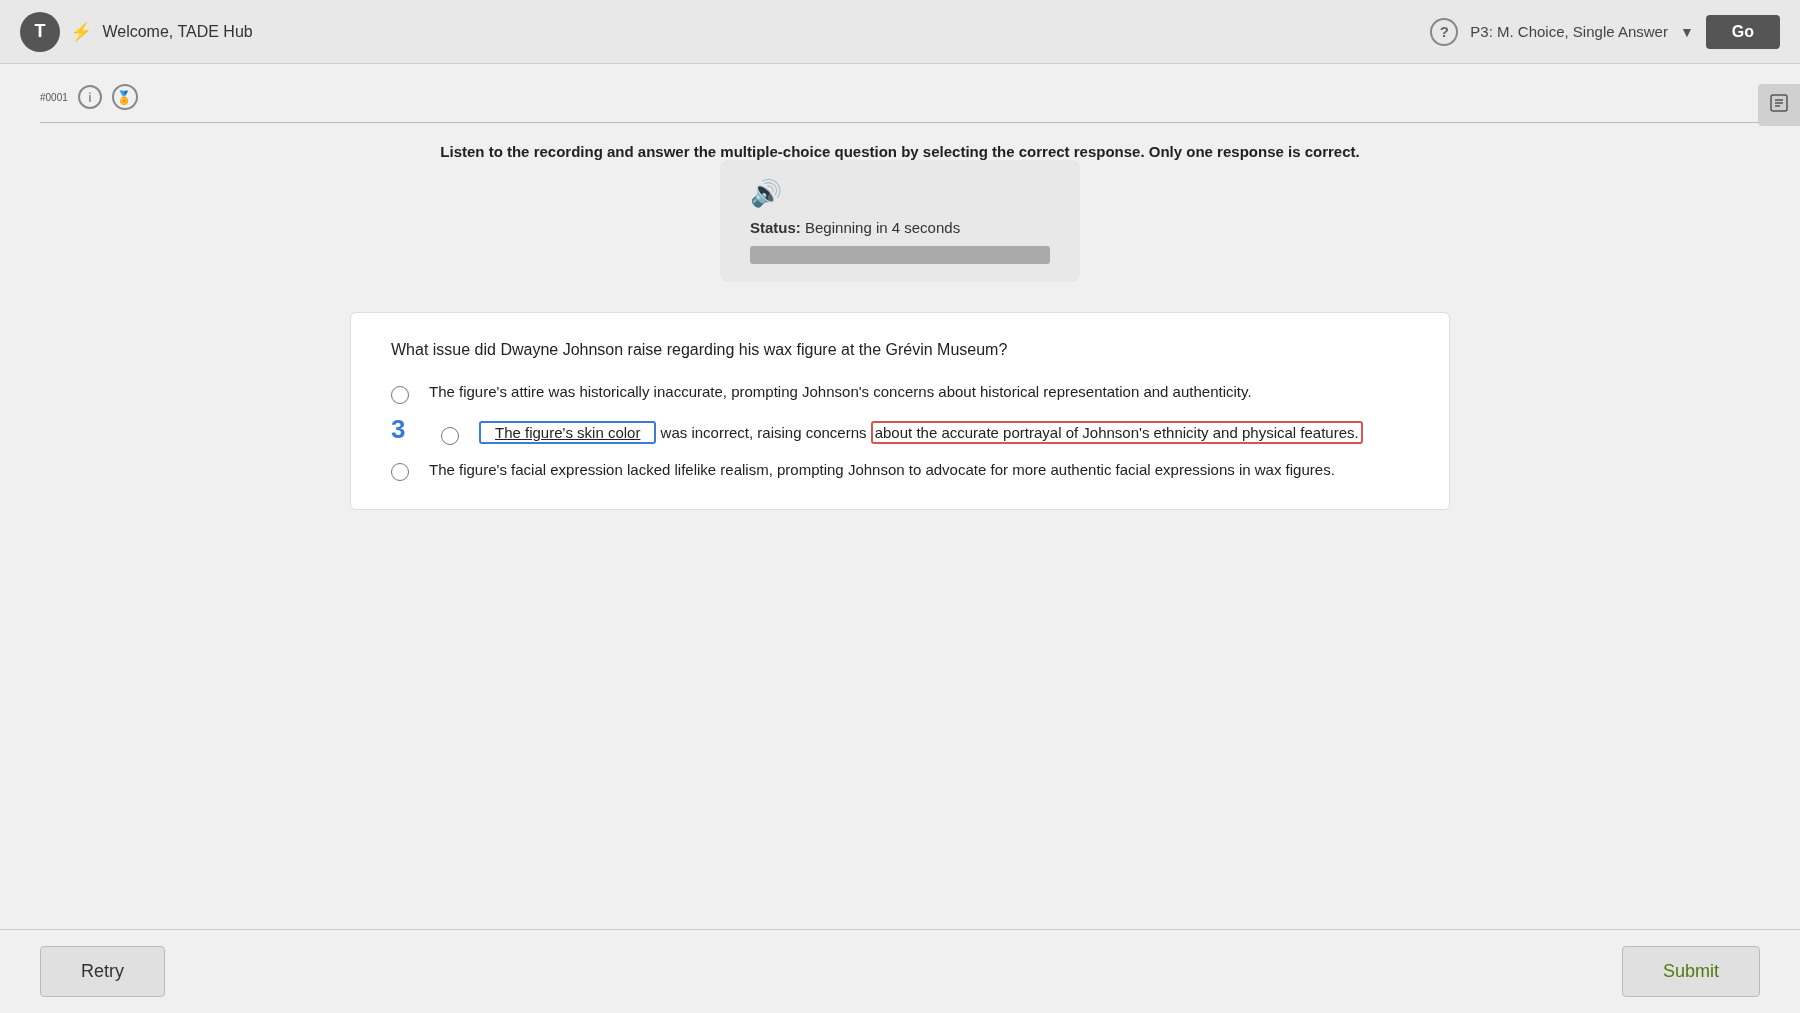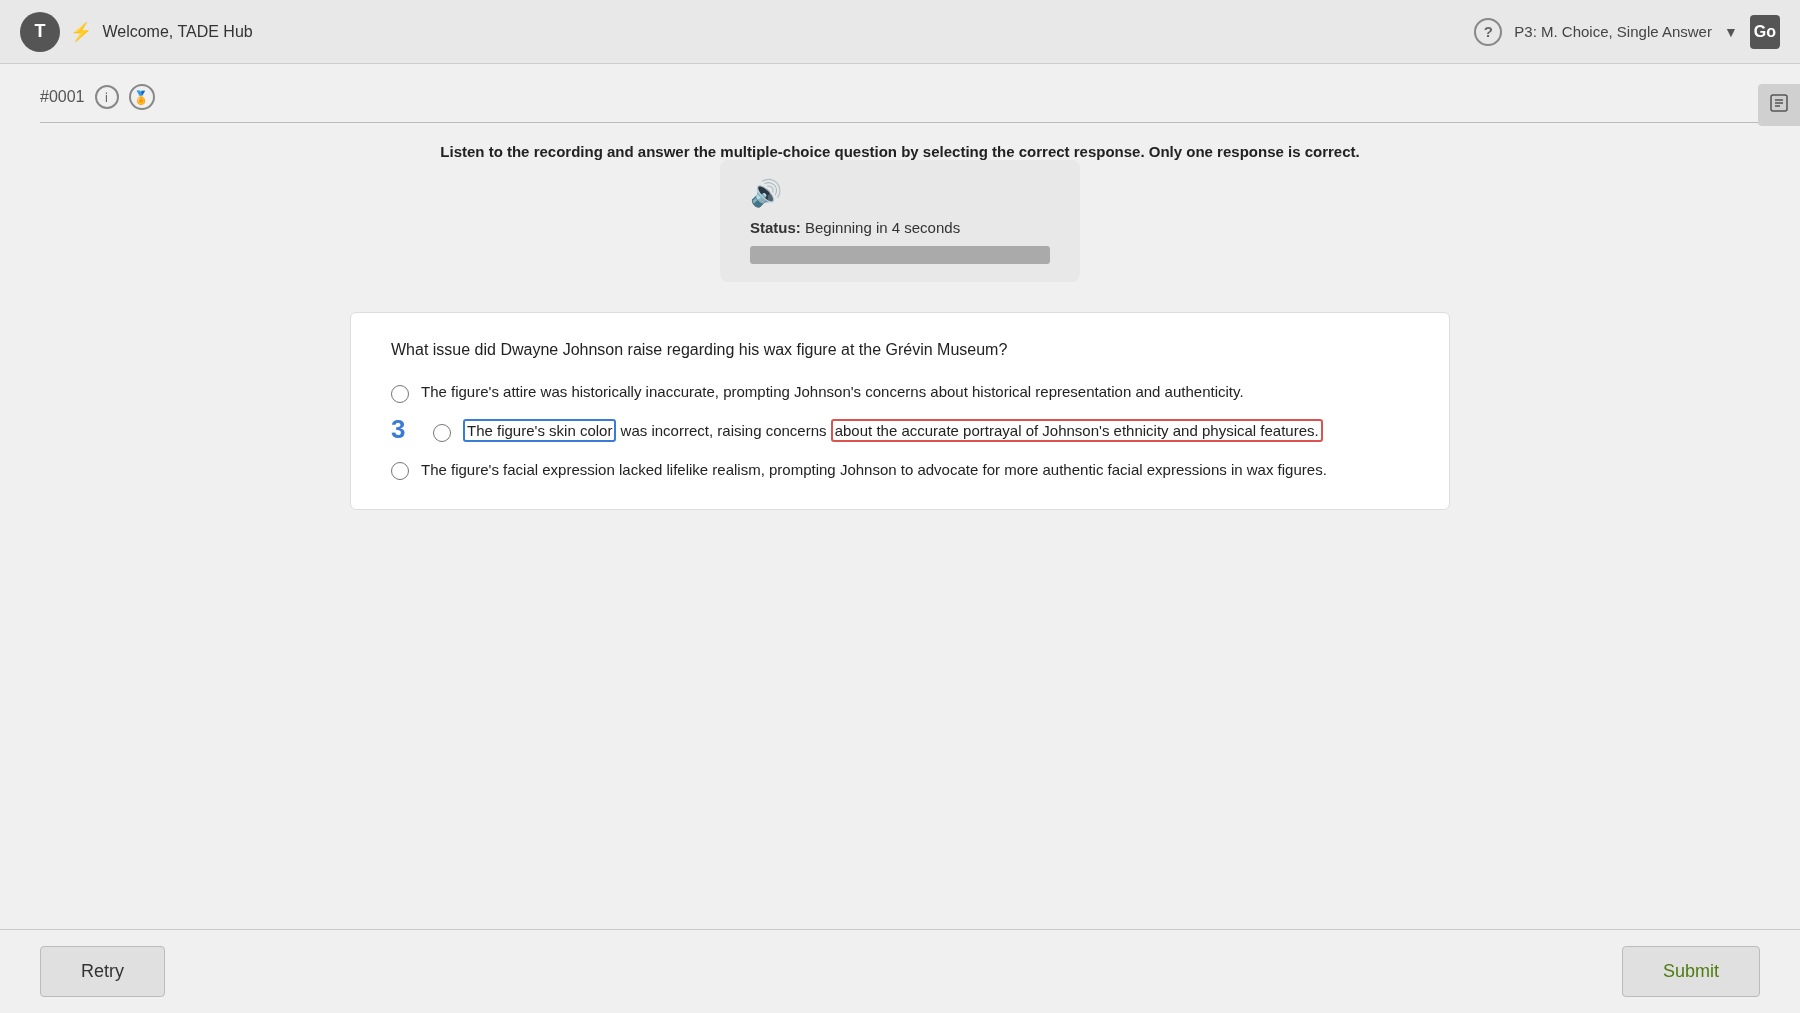--- a/index.html
+++ b/index.html
@@ -70,21 +70,21 @@
       color: #444;
     }
     .dropdown-chevron {
       font-size: 14px;
       color: #555;
     }
     .go-button {
       background: #555;
       color: white;
       border: none;
-      padding: 8px 4px;
+      padding: 8px 26px;
       font-size: 16px;
       font-weight: bold;
       border-radius: 4px;
       cursor: pointer;
     }
 
     
     .main {
       flex: 1;
       padding: 20px 40px;
@@ -92,21 +92,21 @@
     }
 
     
     .question-meta {
       display: flex;
       align-items: center;
       gap: 10px;
       margin-bottom: 12px;
     }
     .question-num {
-      font-size: 16px;
+      font-size: 10px;
       color: #555;
     }
     .info-icon {
       width: 24px;
       height: 24px;
       border-radius: 50%;
       border: 2px solid #888;
       display: flex;
       align-items: center;
       justify-content: center;
@@ -201,22 +201,22 @@
       color: #222;
       margin-bottom: 22px;
     }
     .options {
       display: flex;
       flex-direction: column;
       gap: 14px;
     }
     .option-row {
       display: flex;
-      align-items: center;
-      gap: 12px;
+      align-items: flex-end;
+      gap: 20px;
       position: relative;
     }
     .option-number {
       font-size: 26px;
       font-weight: bold;
       color: #3a7bd5;
       min-width: 30px;
       margin-top: -4px;
     }
     .option-radio {
@@ -229,21 +229,22 @@
     }
     .option-text {
       font-size: 15px;
       color: #222;
       line-height: 1.5;
     }
     
     .highlight-blue {
       border: 2px solid #3a7bd5;
       border-radius: 3px;
-      padding: 1px 2px;
+      padding: 1px 14px;
+      text-decoration: underline;
     }
     
     .highlight-red {
       border: 2px solid #d9534f;
       border-radius: 3px;
       padding: 1px 2px;
     }
 
     
     .footer {

